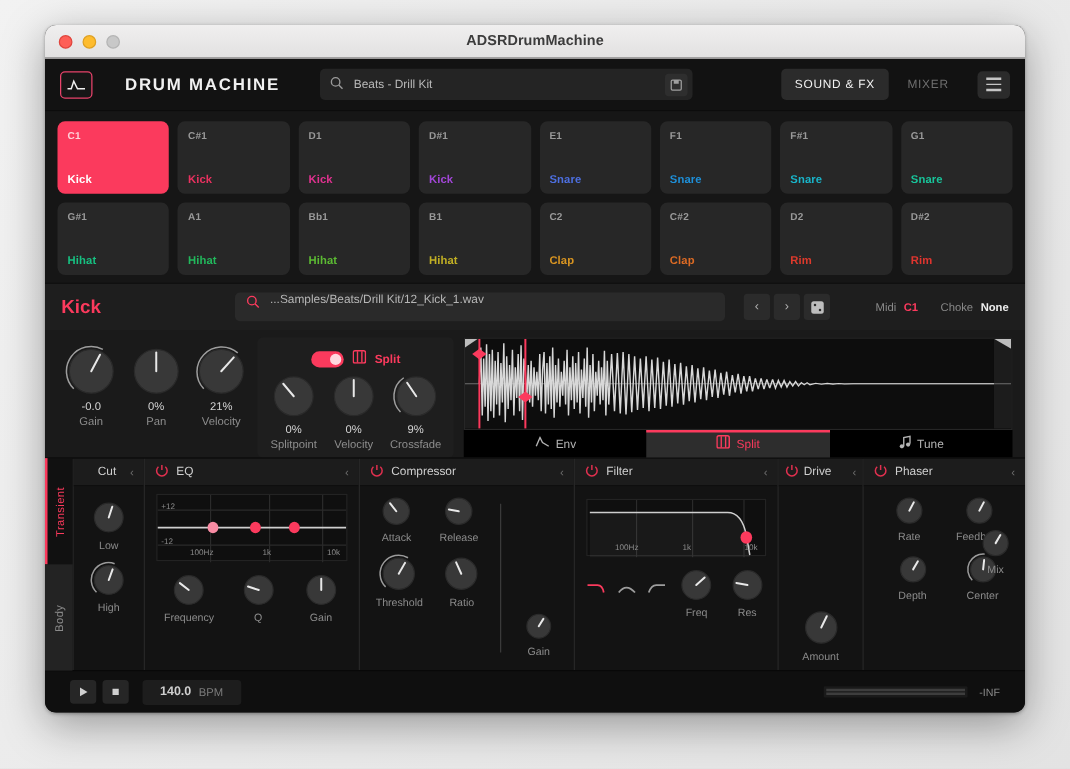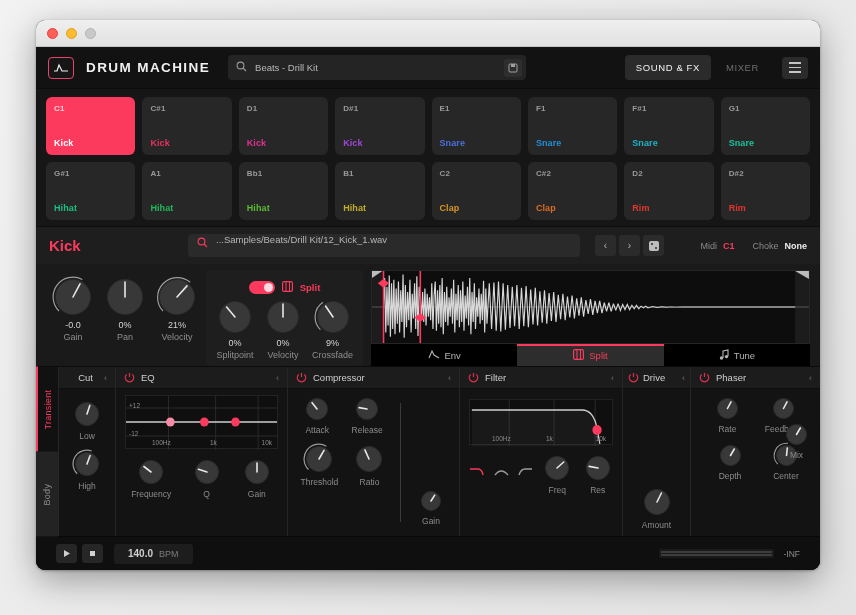--- a/index.html
+++ b/index.html
@@ -42,21 +42,21 @@
   }
   
   .plugin {
     flex:1; background:#161616; display:flex; flex-direction:column;
     overflow:hidden;
   }
   
   .header {
     height:42px; flex:0 0 42px;
     background:#121212;
-    display:flex; align-items:center; padding:0 12px; gap:10px;
+    display:flex; align-items:center; padding:0 12px; gap:24px;
     border-bottom:1px solid #0c0c0c;
   }
   .logo-box {
     width:26px;height:22px;border:1.5px solid #e8436b;border-radius:4px;
     display:flex;align-items:center;justify-content:center;
     background:#161616;
   }
   .logo-text {
     font-size:13.5px; font-weight:bold; color:#f0f0f0;
     letter-spacing:1.4px; margin-left:2px;
@@ -206,20 +206,21 @@
 
 <div class="desktop">
   <div class="window">
 
     <div class="titlebar">
       <div class="traffic">
         <span class="tl red"></span>
         <span class="tl yellow"></span>
         <span class="tl green"></span>
       </div>
+      <div class="wintitle">ADSRDrumMachine</div>
     </div>
 
     <div class="plugin">
 
       <div class="header">
         <div class="logo-box">
           <svg width="16" height="10" viewBox="0 0 16 10">
               <polyline points="1,8 4,8 6,2 9,8 15,8" fill="none" stroke="#f0f0f0" stroke-width="1.2"></polyline>
             </svg>
         </div>

